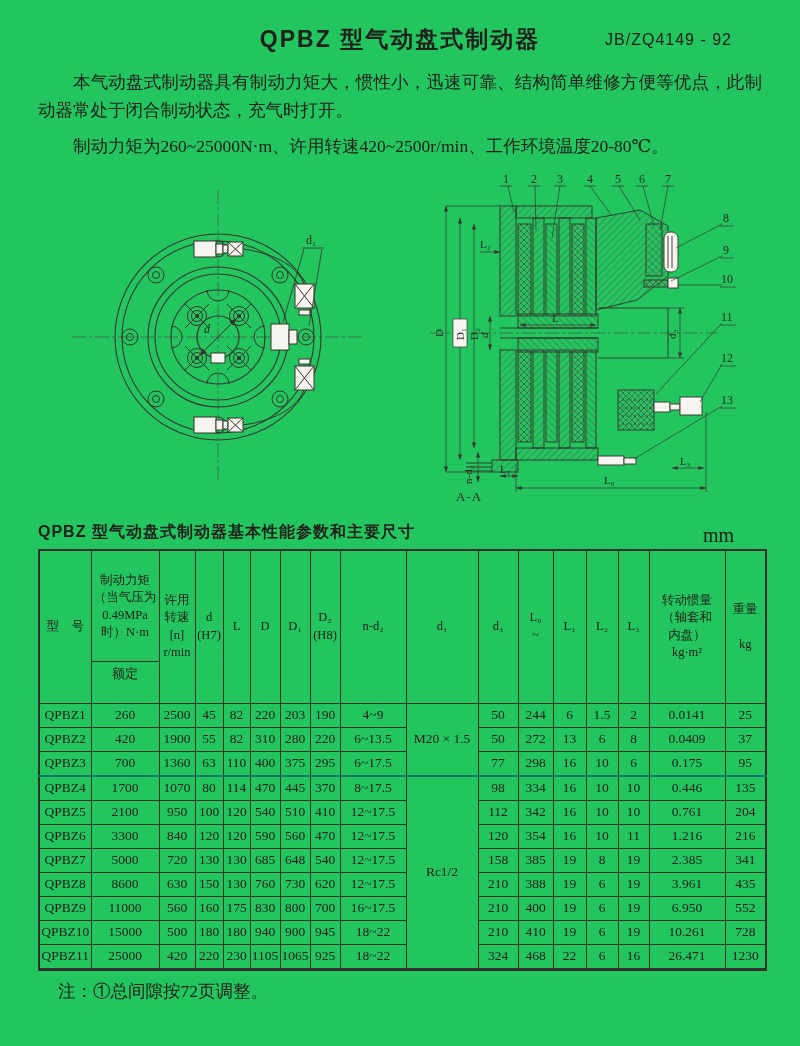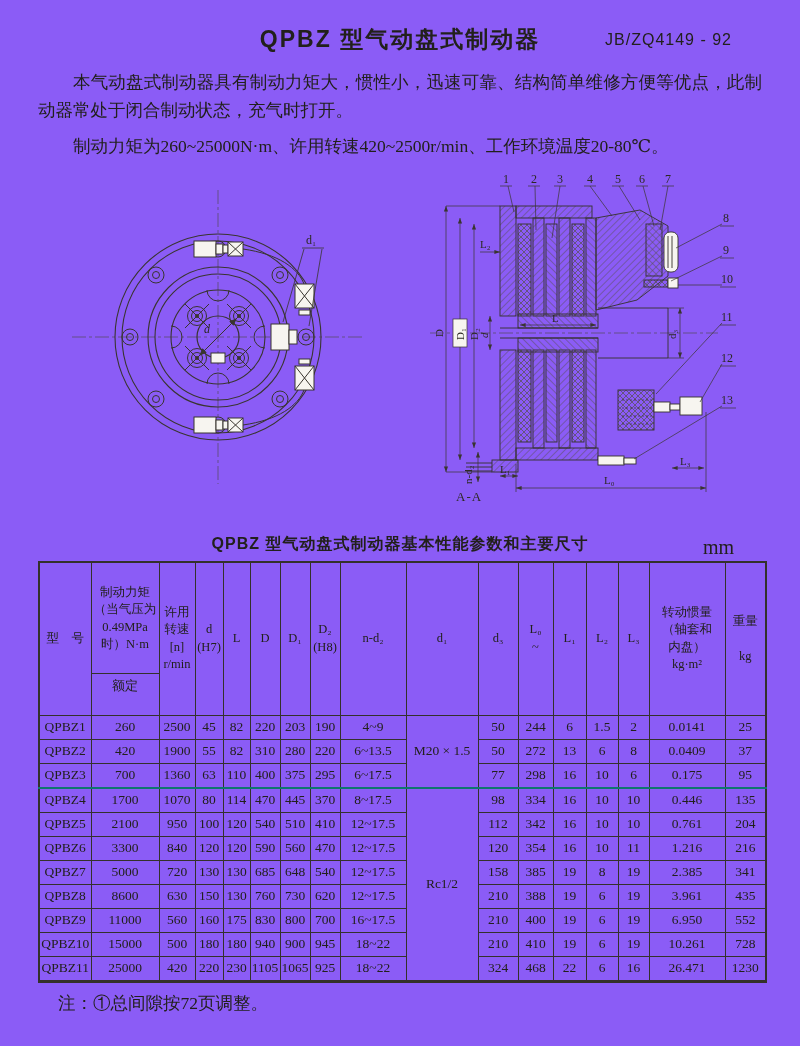--- a/index.html
+++ b/index.html
@@ -1,30 +1,30 @@
 <!DOCTYPE html>
 <html><head>
 <meta charset="utf-8">
 <style>
   html,body{margin:0;padding:0;background:#d9d6d0;}
-  .page{width:800px;height:1046px;background:#8b5cf6;color:#22201c;position:relative;
+  .page{width:800px;height:1046px;background:#22c55e;color:#22201c;position:relative;
     font-family:"Liberation Serif","DejaVu Serif",serif;box-sizing:border-box;
     padding:24px 38px 12px 38px;overflow:hidden;}
   .doc-header{position:relative;text-align:center;height:36px;}
   .doc-title{display:inline-block;margin:0;font-family:"Liberation Sans","DejaVu Sans",sans-serif;
     font-size:23px;font-weight:bold;letter-spacing:2px;}
   .standard-no{position:absolute;right:30px;top:7px;font-size:16px;
     font-family:"Liberation Sans","DejaVu Sans",sans-serif;letter-spacing:1px;}
   .para{margin:8px 0 0 0;font-size:17.5px;line-height:1.6;text-indent:2em;text-align:justify;}
   .figure-row{display:flex;align-items:flex-start;margin-top:8px;height:348px;}
   .front-svg{margin:14px 0 0 20px;}
   .section-svg{margin:0 0 0 34px;}
   svg text{font-family:"Liberation Serif","DejaVu Serif",serif;fill:#2c2923;}
   .parts-para{margin:4px 0 0 0;font-size:17.5px;line-height:1.6;text-indent:2em;text-align:justify;}
-  .tbl-caption{position:relative;margin-top:18px;height:24px;text-align:center;}
+  .tbl-caption{position:relative;margin-top:6px;height:24px;text-align:left;}
   .tbl-title{font-family:"Liberation Sans","DejaVu Sans",sans-serif;font-weight:bold;font-size:16px;letter-spacing:1px;}
   .tbl-unit{position:absolute;right:28px;top:2px;font-size:20px;}
   table.spec{border-collapse:collapse;table-layout:fixed;width:727px;margin-top:3px;
     border:2px solid #34312b;border-bottom-width:3px;}
   table.spec th,table.spec td{border:1px solid #34312b;text-align:center;vertical-align:middle;
     padding:0 1px;overflow:hidden;}
   table.spec thead th{font-weight:normal;font-size:12.5px;line-height:1.4;white-space:pre-line;}
   table.spec tbody td{height:23px;font-size:13.5px;}
   .tq-main{padding:3px 1px 2px 1px;white-space:pre-line;font-size:12.5px;line-height:1.4;}
   .tq-sub{border-top:1px solid #34312b;height:23px;line-height:23px;font-size:13px;}

